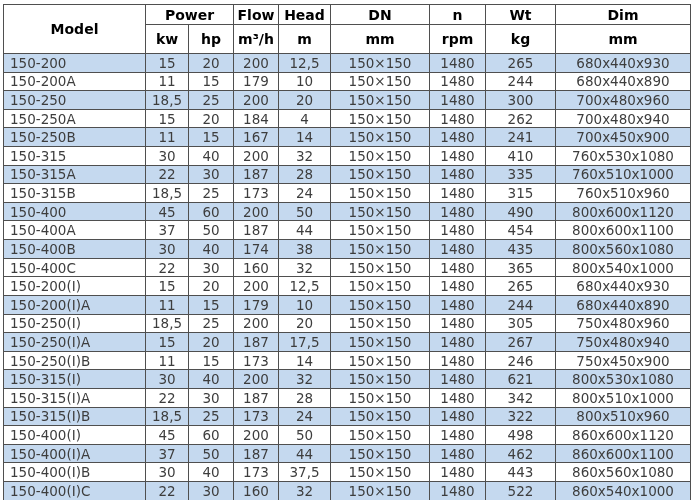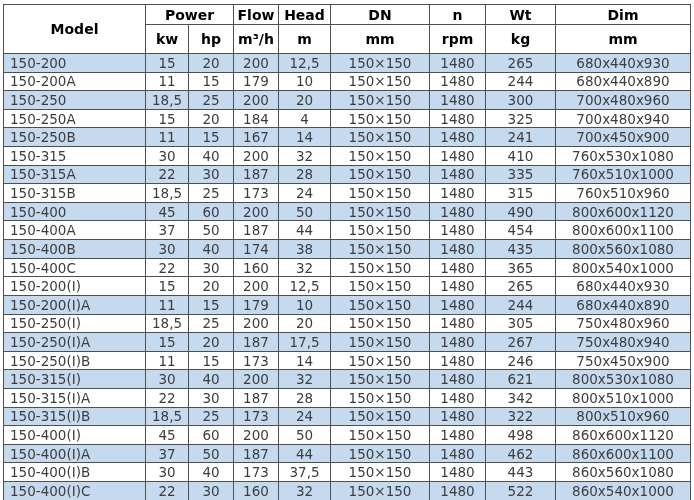--- a/index.html
+++ b/index.html
@@ -132,21 +132,21 @@
           <td>700x480x960</td>
         </tr>
         <tr>
           <td class="model">150-250A</td>
           <td>15</td>
           <td>20</td>
           <td>184</td>
           <td>4</td>
           <td>150×150</td>
           <td>1480</td>
-          <td>325</td>
+          <td>262</td>
           <td>700x480x940</td>
         </tr>
         <tr class="shaded">
           <td class="model">150-250B</td>
           <td>11</td>
           <td>15</td>
           <td>167</td>
           <td>14</td>
           <td>150×150</td>
           <td>1480</td>

